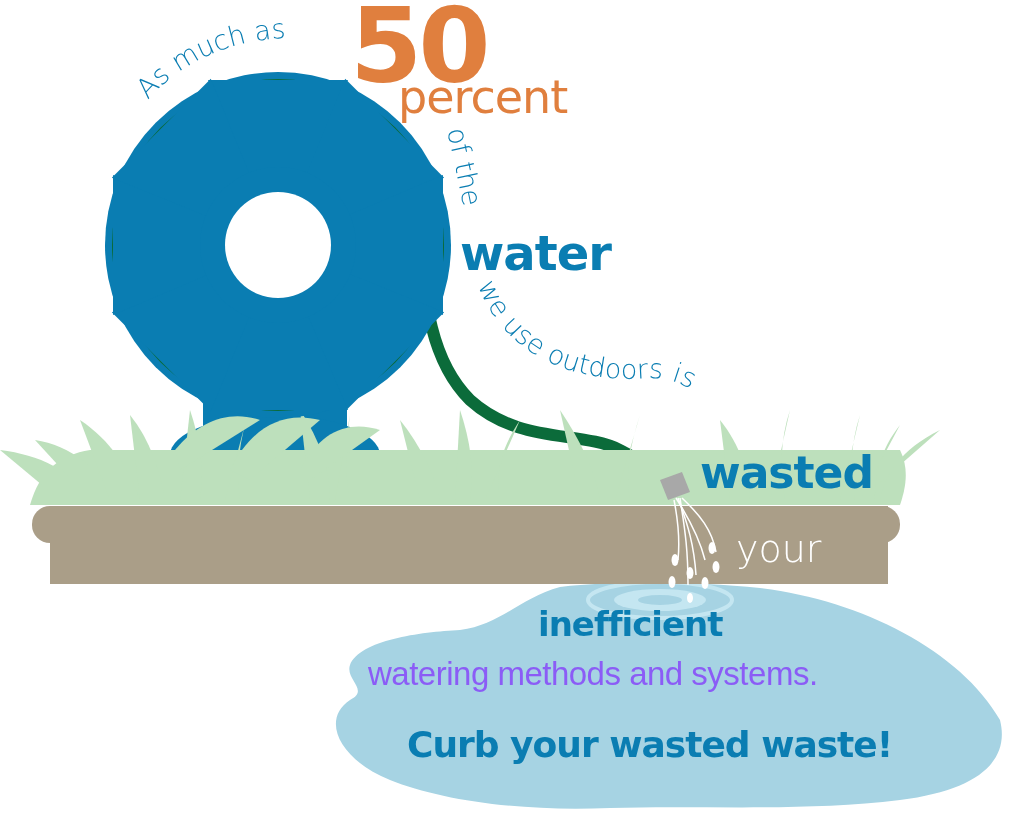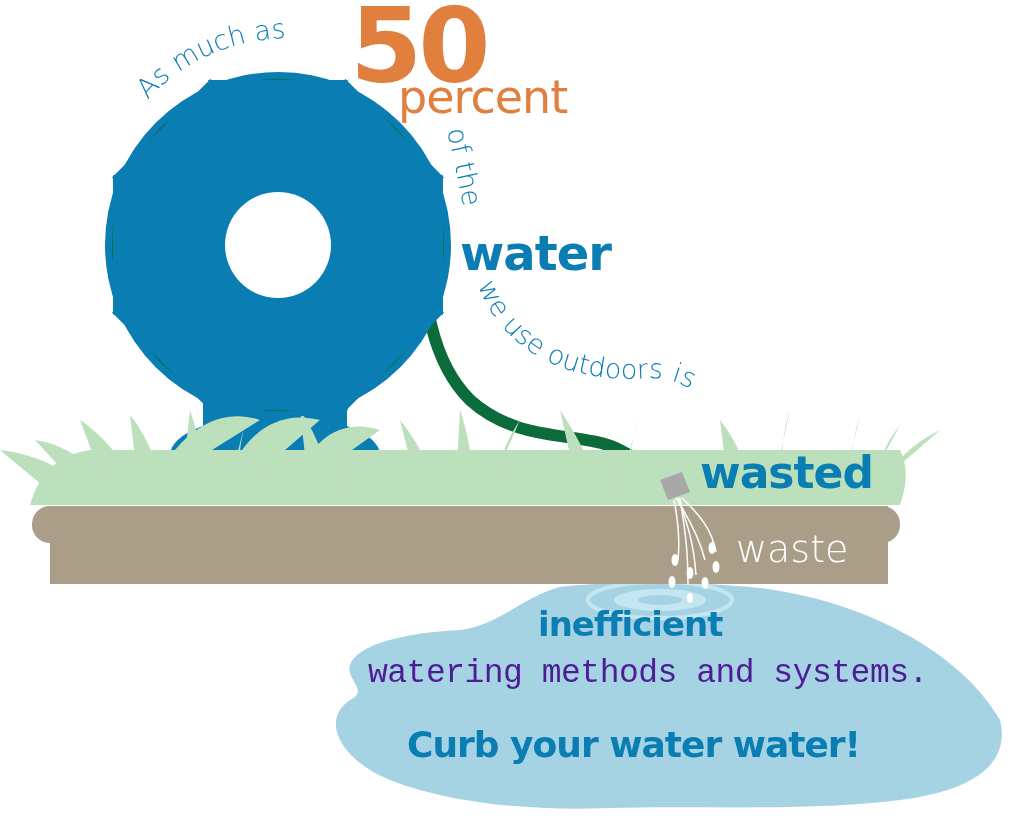--- a/index.html
+++ b/index.html
@@ -1,19 +1,19 @@
 <!DOCTYPE html>
 <html><head>
 <meta charset="utf-8">
 <style>
   html,body{margin:0;padding:0;background:#ffffff;}
   body{width:1012px;height:820px;position:relative;overflow:hidden;font-family:"Liberation Sans",sans-serif;}
   #art{position:absolute;left:0;top:0;width:1012px;height:820px;}
   .txt{position:absolute;white-space:nowrap;}
-  .thin{font-family:Liberation Mono, monospace;font-weight:300;color:#4c1d95;}
+  .thin{font-family:Liberation Sans, sans-serif;font-weight:300;color:#8b5cf6;}
   .heavy{font-family:"DejaVu Sans",sans-serif;font-weight:900;color:#0a7db2;letter-spacing:-1px;}
   .orange{color:#e07f3e;}
   #t-fifty{left:350px;top:-6px;font-size:104px;font-weight:900;font-family:"DejaVu Sans",sans-serif;letter-spacing:-4px;line-height:1;}
   #t-percent{left:398px;top:74px;font-size:46px;font-weight:400;font-family:"DejaVu Sans",sans-serif;letter-spacing:-1px;line-height:1;}
   #t-water{left:460px;top:229px;font-size:48px;line-height:1;}
   #t-wasted{left:700px;top:451px;font-size:44px;line-height:1;}
   #t-from{left:736px;top:530px;font-size:38px;color:#ffffff;font-family:"DejaVu Sans",sans-serif;font-weight:300;line-height:1;}
   #t-inefficient{left:538px;top:607px;font-size:34px;line-height:1;}
   #t-methods{left:368px;top:657px;font-size:33px;line-height:1;letter-spacing:-0.5px;}
   #t-curb{left:407px;top:727px;font-size:36px;line-height:1;}
@@ -125,16 +125,16 @@
 
   <text class="curved" font-size="27"><textPath href="#arcTop">As much as</textPath></text>
   <text class="curved" font-size="27"><textPath href="#arcRight">of the</textPath></text>
   <text class="curved" font-size="27"><textPath href="#arcLower">we use outdoors is</textPath></text>
 </svg>
 
 <div id="t-fifty" class="txt orange">50</div>
 <div id="t-percent" class="txt orange">percent</div>
 <div id="t-water" class="txt heavy">water</div>
 <div id="t-wasted" class="txt heavy">wasted</div>
-<div id="t-from" class="txt">waste</div>
+<div id="t-from" class="txt">your</div>
 <div id="t-inefficient" class="txt heavy">inefficient</div>
 <div id="t-methods" class="txt thin">watering methods and systems.</div>
-<div id="t-curb" class="txt heavy">Curb your water water!</div>
+<div id="t-curb" class="txt heavy">Curb your wasted waste!</div>
 
 </body></html>

